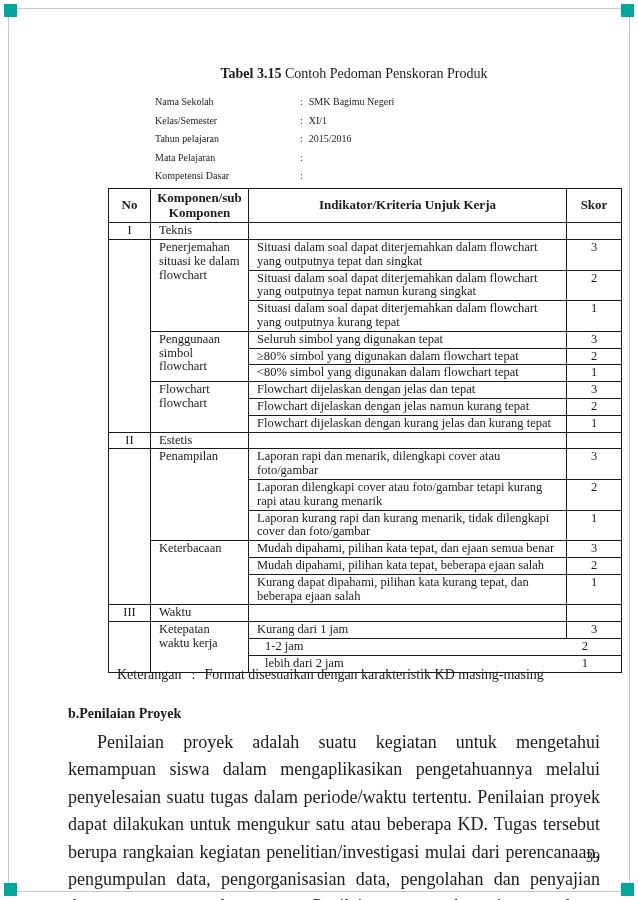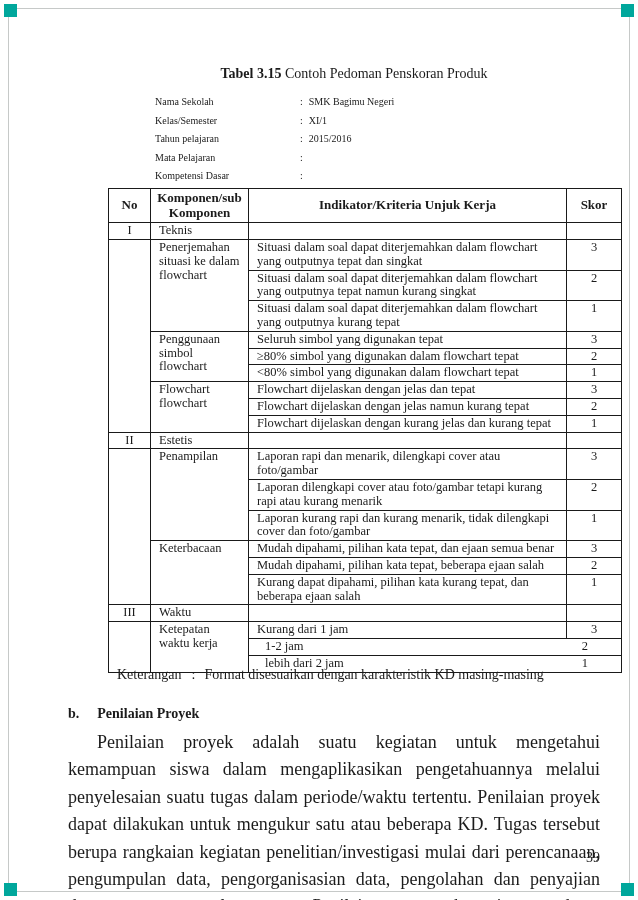--- a/index.html
+++ b/index.html
@@ -31,21 +31,21 @@
                     font-size:13px; line-height:14.6px; padding:2px 2px; }
   td.c-no { text-align:center; padding:1px 2px; }
   td.c-skor { text-align:center; }
   td.c-merged { position:relative; padding-left:16px; }
   .m-skor { position:absolute; right:33px; top:1px; }
 
   .keterangan { position:absolute; left:117px; top:667px; font-size:14px; }
   .ket-colon { margin:0 9px 0 10px; }
 
   .section-b { position:absolute; left:68px; top:706px; font-size:14px; font-weight:bold; }
-  .sec-heading { margin-left:18px; }
+  .sec-heading { margin-left:0; }
 
   .paragraph { position:absolute; left:68px; top:729px; width:532px;
                font-size:18px; line-height:27.4px;
                text-align:justify; text-align-last:justify; text-indent:29px; }
 
   .page-number { position:absolute; top:850px; right:38px; font-size:14px; }
 </style>
 </head>
 <body>
 

